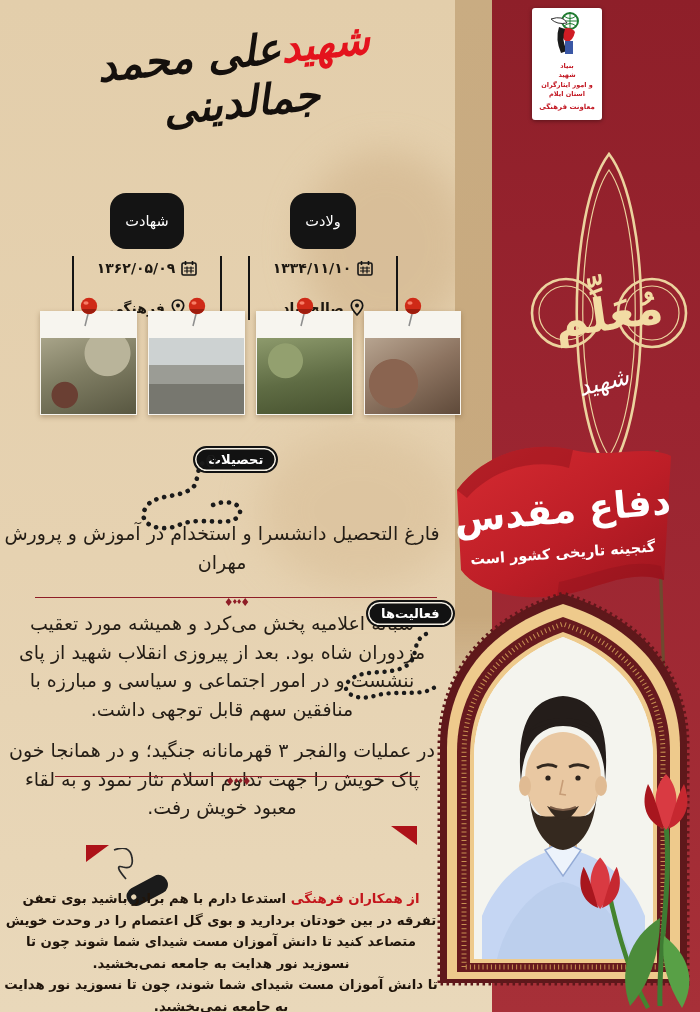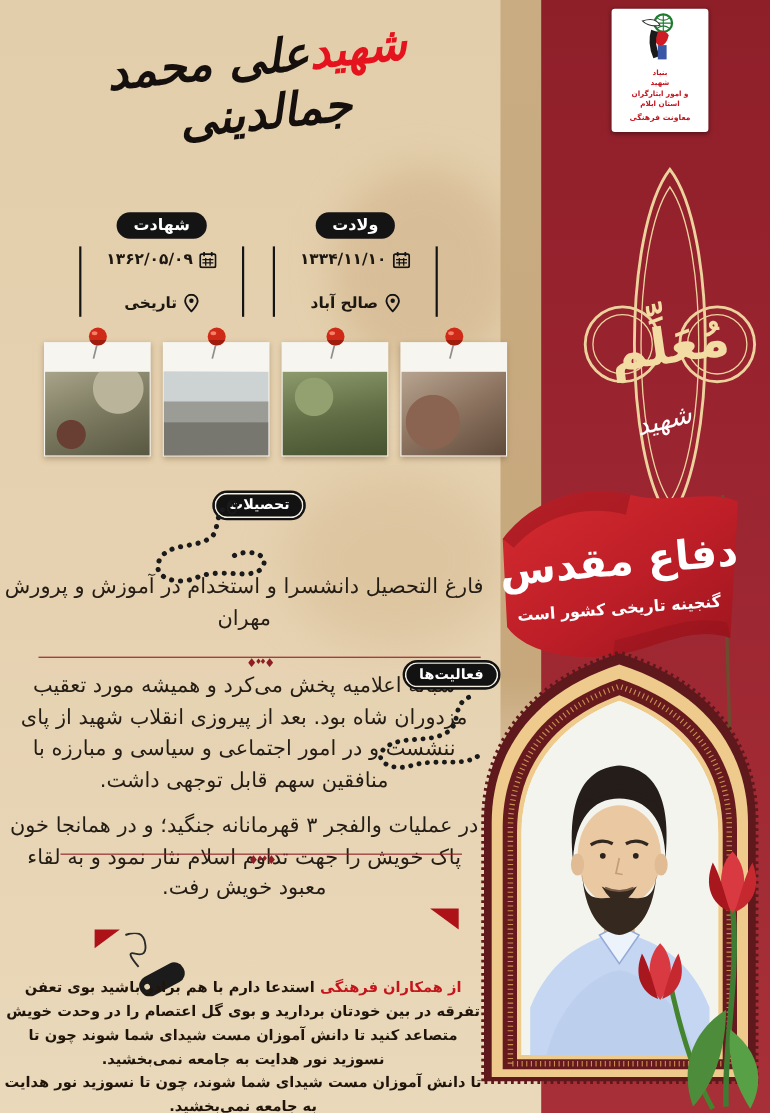--- a/index.html
+++ b/index.html
@@ -14,34 +14,34 @@
   .tan-strip{left:455px;top:0;width:40px;height:770px;
     background:linear-gradient(180deg,#c9ac82 0%,#c7a87d 80%,rgba(199,168,125,0) 100%);
     filter:blur(.5px);}
   .tan-blob1{left:300px;top:150px;width:170px;height:190px;border-radius:50%;
     background:#cfb188;opacity:.55;filter:blur(18px);}
   .tan-blob2{left:260px;top:430px;width:200px;height:160px;border-radius:50%;
     background:#d6ba92;opacity:.5;filter:blur(20px);}
   .red-panel{left:492px;top:0;width:208px;height:1012px;
     background:linear-gradient(180deg,#8e1f29 0%,#9a2430 40%,#a73038 100%);}
   
-  .logo-card{left:556px;top:8px;width:88px;height:112px;background:#fff;border-radius:3px;
+  .logo-card{left:532px;top:8px;width:70px;height:112px;background:#fff;border-radius:3px;
     box-shadow:0 1px 4px rgba(0,0,0,.4);text-align:center;padding:3px 2px;box-sizing:border-box;}
   .logo-card .org{color:#c21722;font-weight:bold;font-size:6.5px;line-height:1.45;margin-top:1px;}
   .logo-card .dept{color:#c21722;font-weight:bold;font-size:7px;margin-top:3px;}
   
   .title{left:20px;top:28px;width:440px;height:120px;text-align:center;
     transform:rotate(-6deg);font-style:italic;font-weight:bold;font-size:42px;color:#15100d;
     line-height:1.2;}
   .title .prefix{color:#e4131d;margin-right:6px;}
   
   .info-block{top:193px;width:150px;text-align:center;}
   .info-martyrdom{left:72px;} .info-birth{left:248px;}
-  .pill{display:inline-block;background:#141414;color:#fff;font-size:14.5px;font-weight:bold;
-    padding:4px 15px;border-radius:16px;letter-spacing:.5px;}
+  .pill{display:inline-block;background:#141414;color:#fff;font-size:14.5px;font-weight:normal;
+    padding:20px 15px;border-radius:16px;letter-spacing:.5px;}
   .info-rows{margin-top:7px;border-right:2.5px solid #141414;border-left:2.5px solid #141414;
     padding:4px 6px;display:flex;flex-direction:column;gap:23px;}
   .info-row{display:flex;align-items:center;justify-content:center;gap:6px;
     font-size:14px;font-weight:bold;color:#1c1710;}
   .info-row svg{flex:0 0 auto;}
   
   .photo-card{top:311px;width:97px;height:104px;background:#f7f5ef;
     box-shadow:0 2px 5px rgba(90,60,30,.35);}
   .photo-img{position:absolute;left:1px;right:1px;bottom:1px;height:76px;}
   .photo1 .photo-img{background:
@@ -160,21 +160,21 @@
           <line x1="11.5" y1="1" x2="11.5" y2="5" stroke="#141414" stroke-width="1.6"></line>
           <path d="M3,8 h10 M3,11 h10 M6,6.5 v7 M10,6.5 v7" stroke="#141414" stroke-width="1.2"></path>
         </svg>
         <span>۱۳۶۲/۰۵/۰۹</span>
       </div>
       <div class="info-row">
         <svg width="14" height="17" viewBox="0 0 14 17">
           <path d="M7,1 C3.7,1 1.3,3.4 1.3,6.6 C1.3,10 7,16 7,16 C7,16 12.7,10 12.7,6.6 C12.7,3.4 10.3,1 7,1 Z" fill="none" stroke="#141414" stroke-width="1.7"></path>
           <circle cx="7" cy="6.4" r="2" fill="#141414"></circle>
         </svg>
-        <span>تاریخی</span>
+        <span>فرهنگی</span>
       </div>
     </div>
   </div>
 
   <div class="abs photo-card photo1" style="left:40px">
     <div class="photo-img"></div>
     <svg class="pin" width="26" height="32" viewBox="0 0 26 32">
       <line x1="12" y1="18" x2="9" y2="30" stroke="#8e8e8e" stroke-width="1.6"></line>
       <circle cx="13" cy="10" r="8.2" fill="#cf2a17"></circle>
       <path d="M5.5,13 a8.2,8.2 0 0 0 15,0 Z" fill="#9e1d0e"></path>

